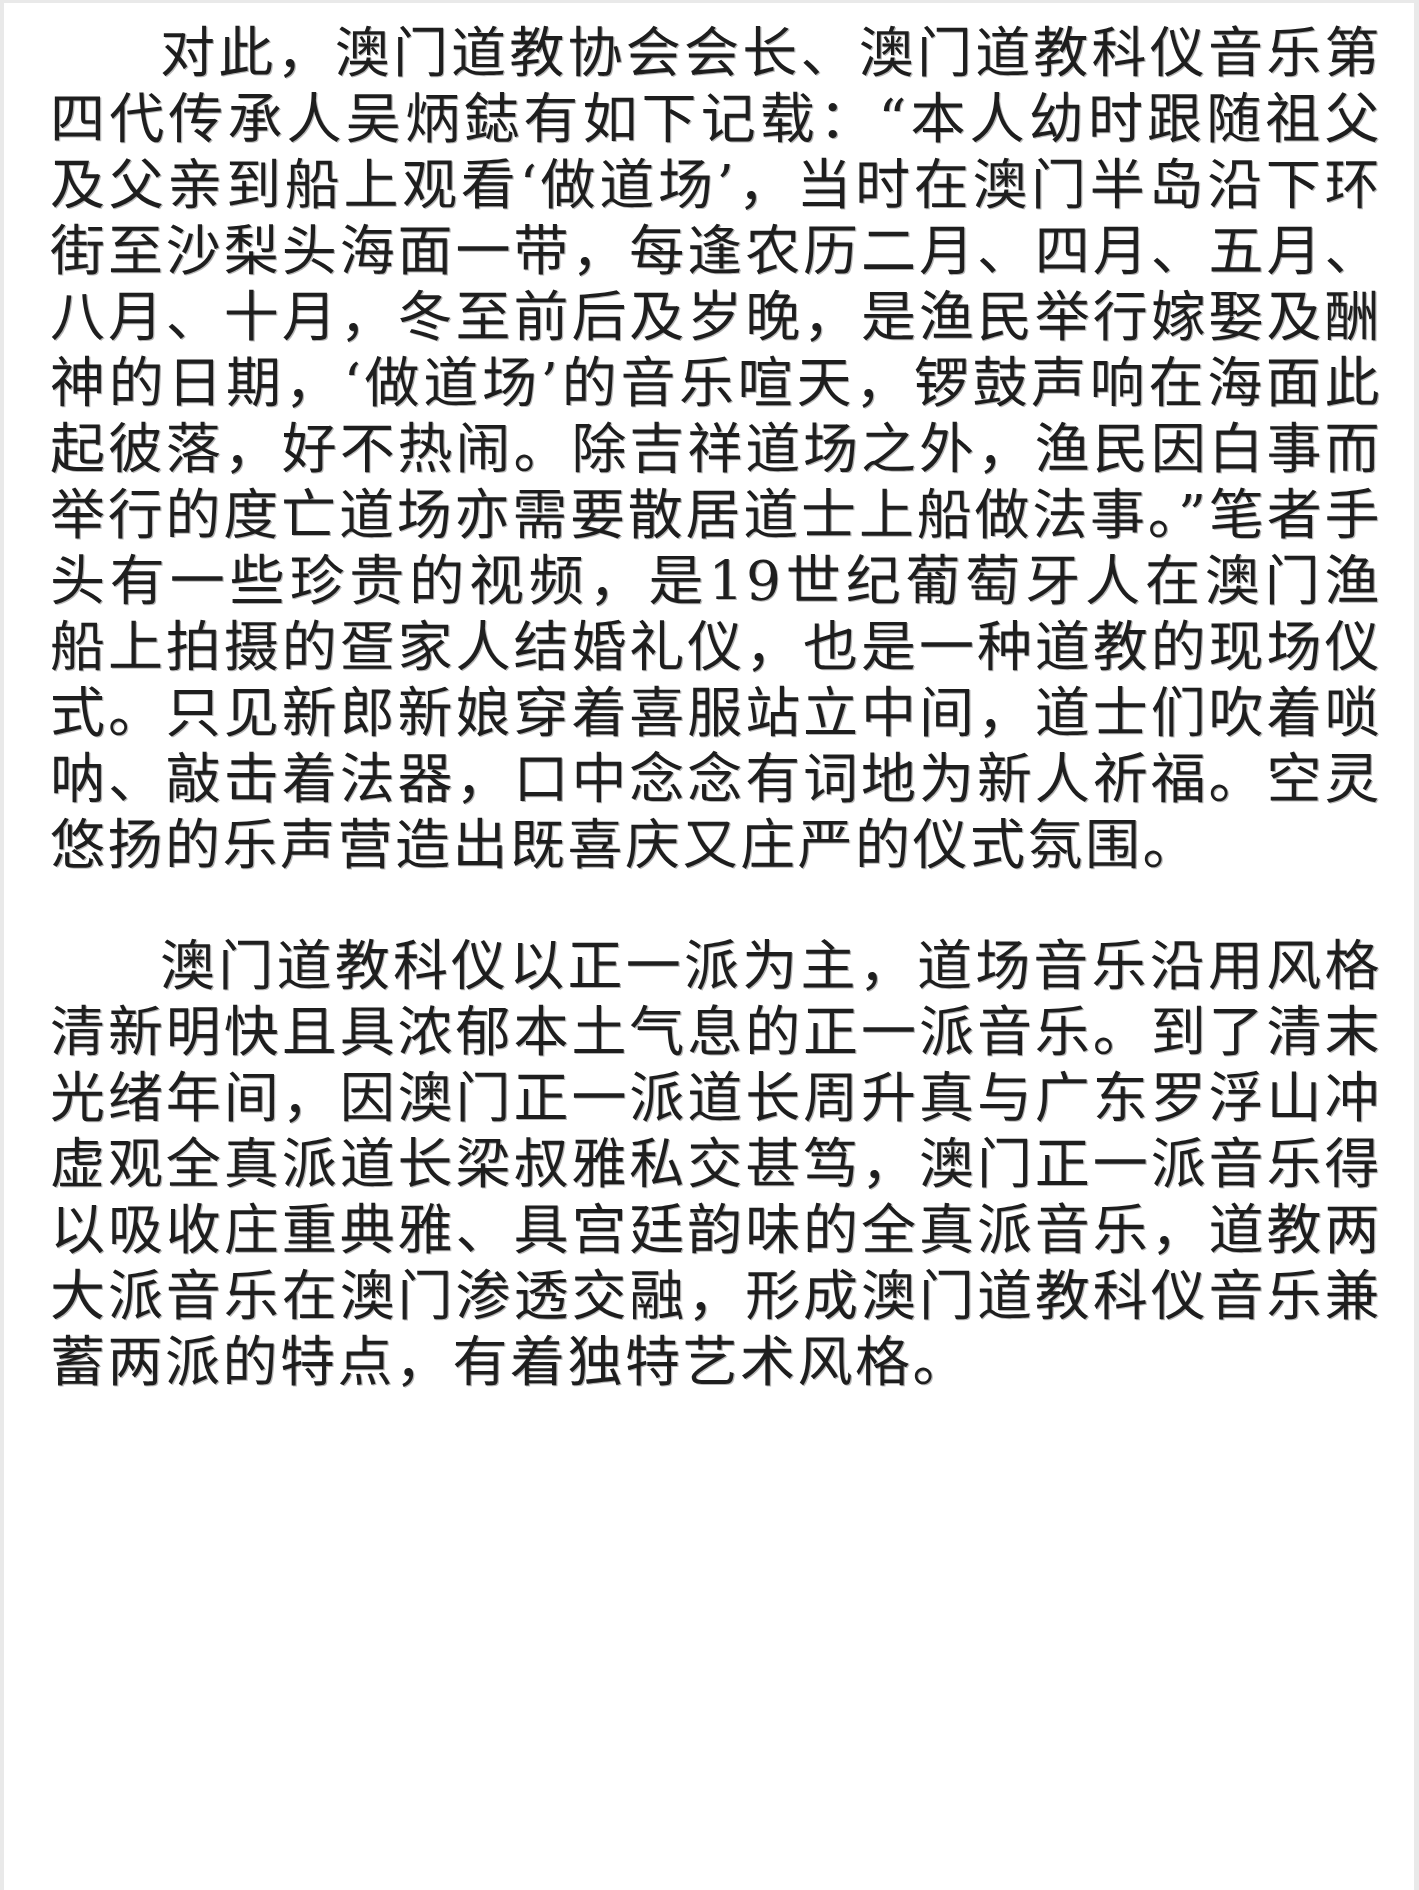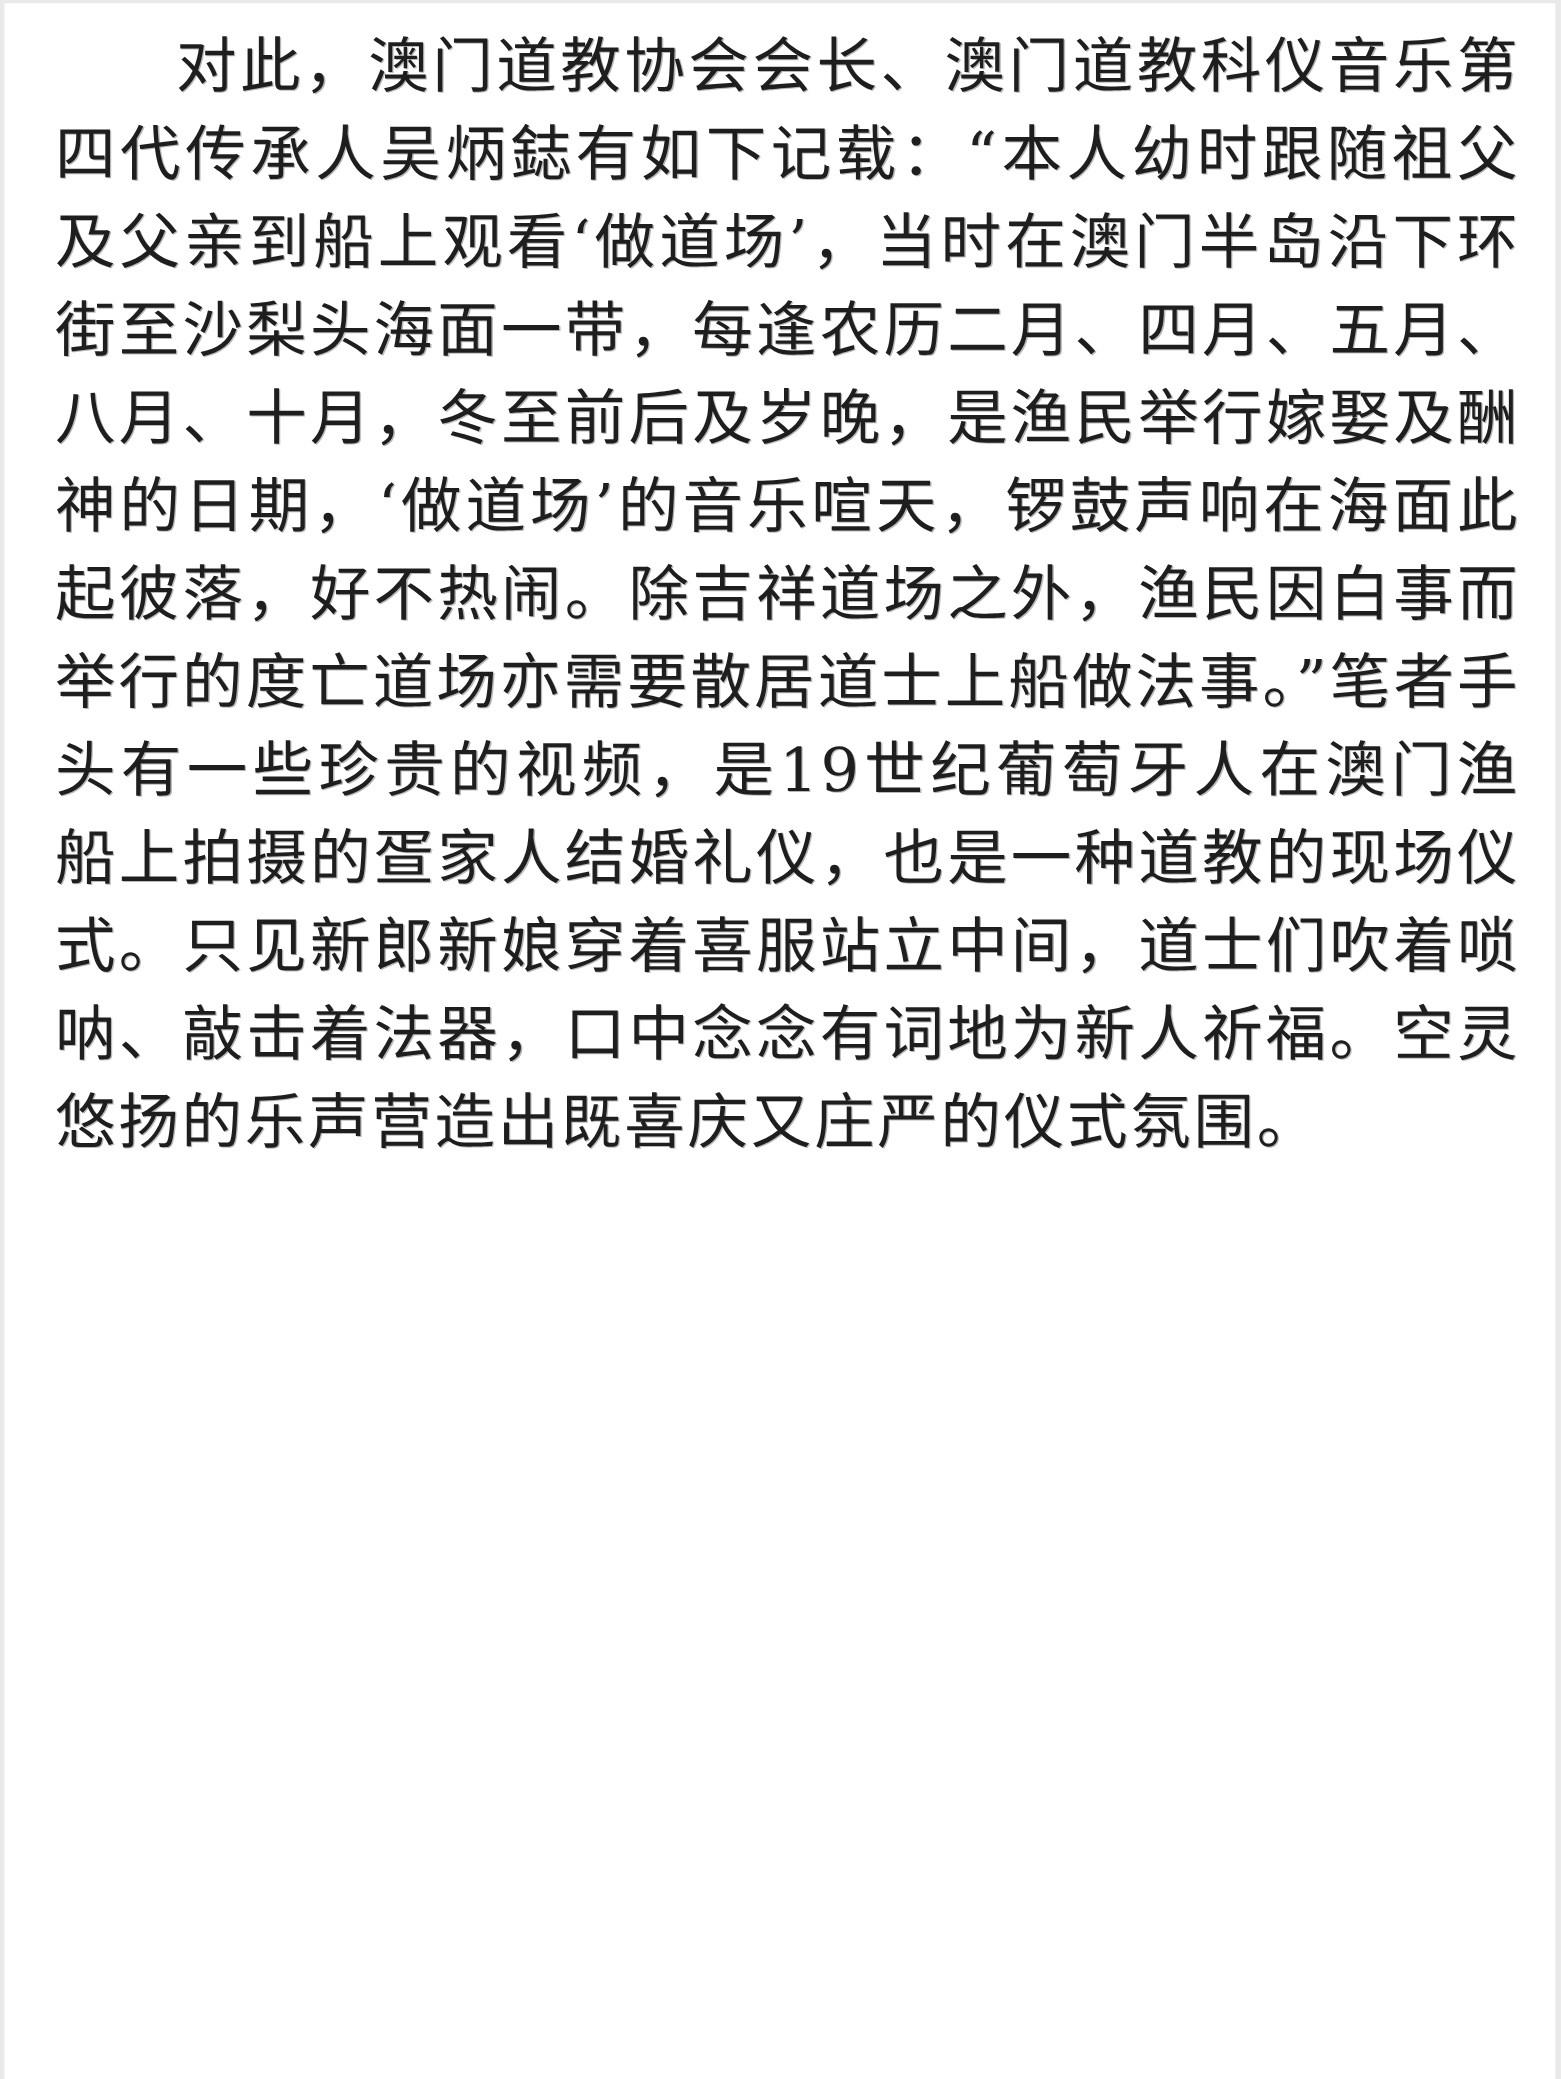--- a/index.html
+++ b/index.html
@@ -21,33 +21,34 @@
     top: 3px;
     left: 4px;
     right: 5px;
     bottom: 0;
     background: var(--page-bg);
     padding: 17px 32px 30px 46px;
   }
   .article {
     color: var(--text-color);
     font-size: 55px;
-    line-height: 80px;
+    line-height: 66px;
     letter-spacing: 2.5px;
     text-align: justify;
     text-align-last: left;
     text-justify: inter-character;
     text-shadow: 1.2px 1.2px 0 rgba(0,0,0,0.28);
   }
   .article p {
     margin: 0 0 55px 0;
     text-indent: 2em;
   }
   .article p:last-child { margin-bottom: 0; }
 </style>
 </head>
 <body>
 
 <div class="page">
   <div class="article">
     <p>对此，澳门道教协会会长、澳门道教科仪音乐第四代传承人吴炳鋕有如下记载：“本人幼时跟随祖父及父亲到船上观看‘做道场’，当时在澳门半岛沿下环街至沙梨头海面一带，每逢农历二月、四月、五月、八月、十月，冬至前后及岁晚，是渔民举行嫁娶及酬神的日期，‘做道场’的音乐喧天，锣鼓声响在海面此起彼落，好不热闹。除吉祥道场之外，渔民因白事而举行的度亡道场亦需要散居道士上船做法事。”笔者手头有一些珍贵的视频，是19世纪葡萄牙人在澳门渔船上拍摄的疍家人结婚礼仪，也是一种道教的现场仪式。只见新郎新娘穿着喜服站立中间，道士们吹着唢呐、敲击着法器，口中念念有词地为新人祈福。空灵悠扬的乐声营造出既喜庆又庄严的仪式氛围。</p>
+    <p>澳门道教科仪以正一派为主，道场音乐沿用风格清新明快且具浓郁本土气息的正一派音乐。到了清末光绪年间，因澳门正一派道长周升真与广东罗浮山冲虚观全真派道长梁叔雅私交甚笃，澳门正一派音乐得以吸收庄重典雅、具宫廷韵味的全真派音乐，道教两大派音乐在澳门渗透交融，形成澳门道教科仪音乐兼蓄两派的特点，有着独特艺术风格。</p>
   </div>
 </div>
 
 </body></html>

